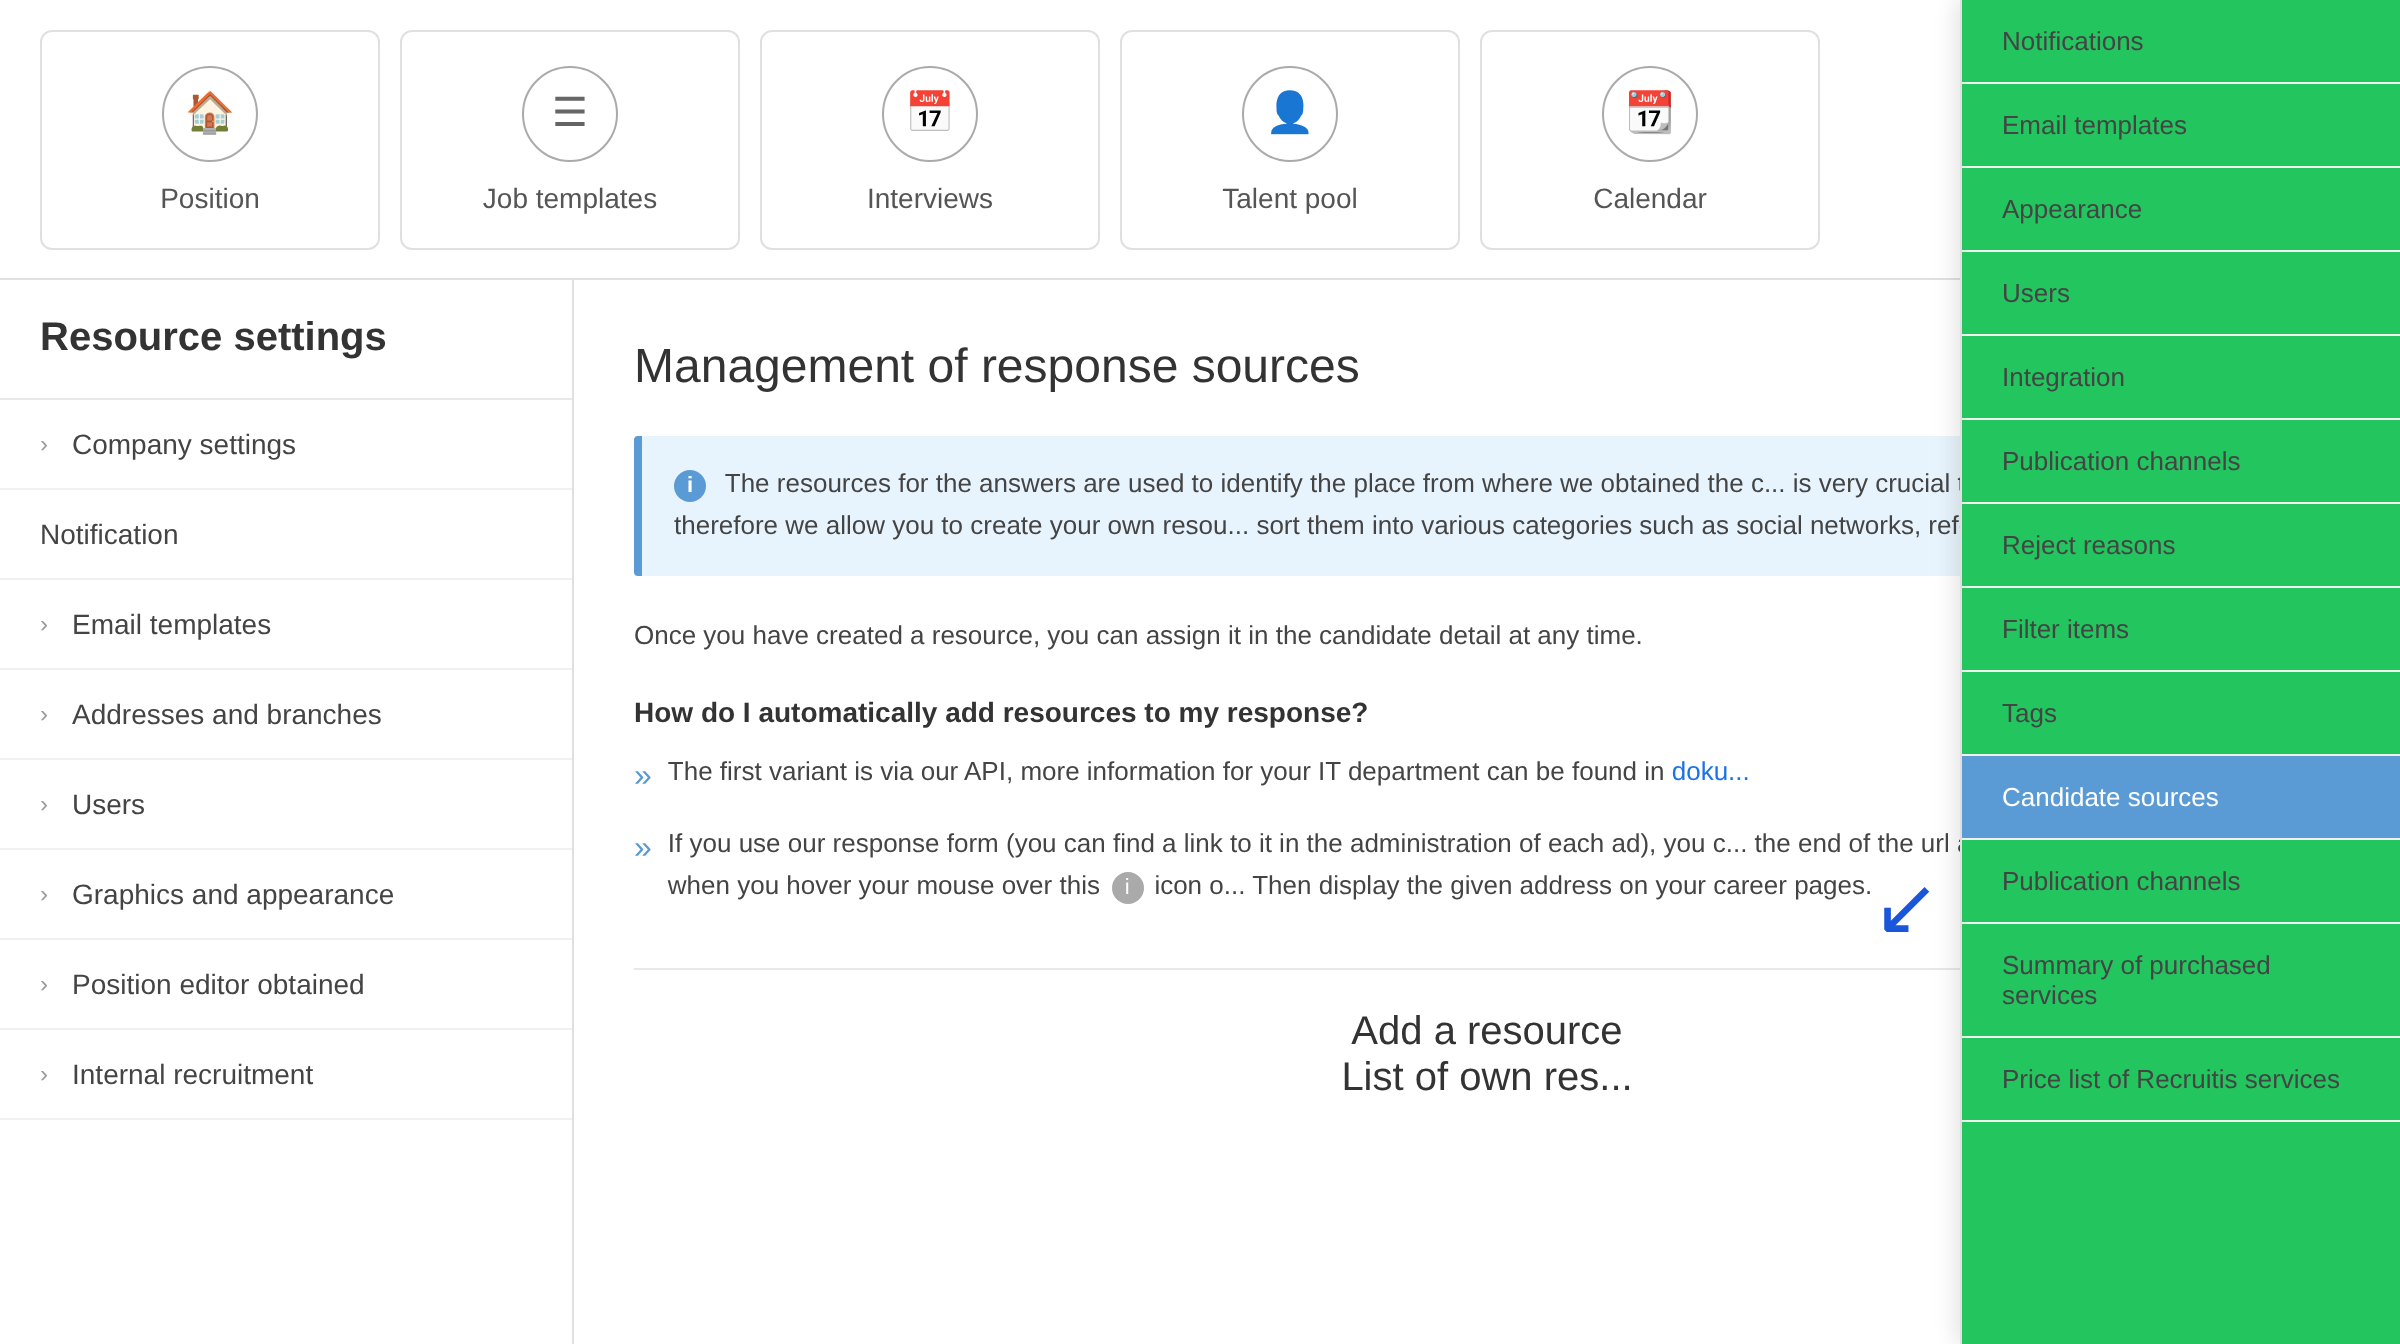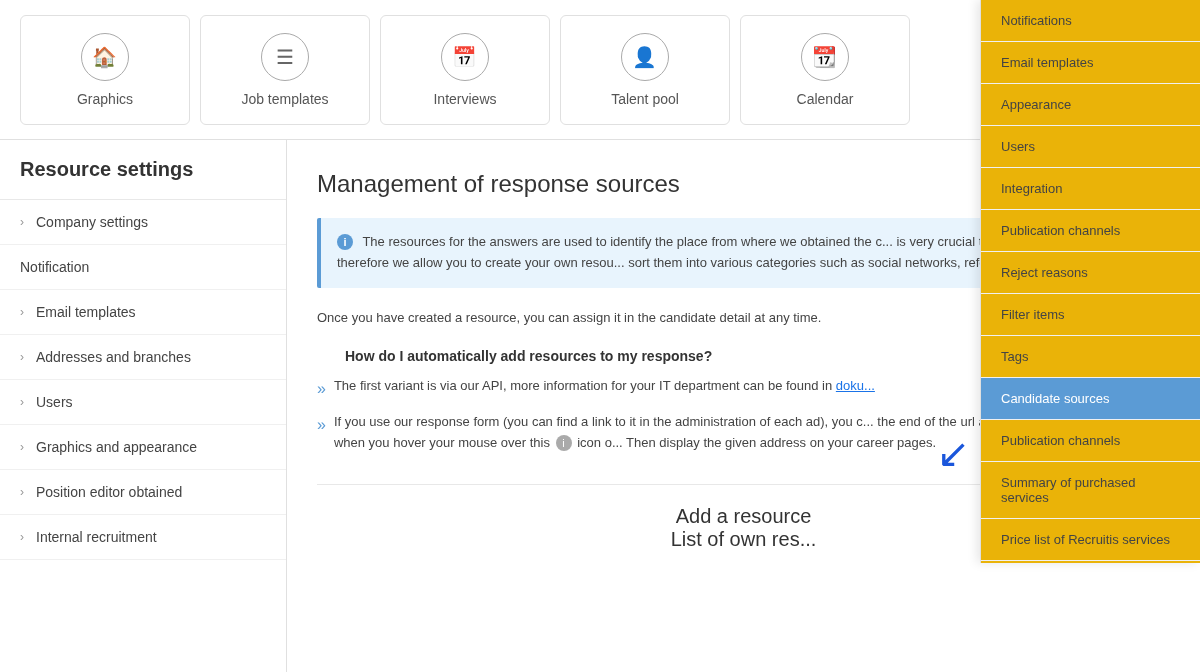--- a/index.html
+++ b/index.html
@@ -121,37 +121,36 @@
       margin-bottom: 20px;
       font-size: 13px;
       color: #444;
       line-height: 1.6;
     }
     .how-to-title {
       font-size: 14px;
       font-weight: 700;
       color: #333;
       margin-bottom: 12px;
-      margin-left: 28px;
     }
     .bullet-item {
       display: flex;
       align-items: flex-start;
       margin-bottom: 10px;
       font-size: 13px;
       color: #444;
       line-height: 1.6;
     }
     .bullet-arrow {
       color: #5b9bd5;
       margin-right: 8px;
       font-size: 16px;
       flex-shrink: 0;
     }
-    .link-blue { color: #1a73e8; text-decoration: underline; cursor: pointer; }
+    .link-blue { color: #1a73e8; cursor: pointer; }
 
     
     .add-resource-bar {
       display: flex;
       justify-content: space-between;
       align-items: center;
       margin-top: 30px;
       border-top: 1px solid #e8e8e8;
       padding-top: 20px;
       flex-direction: column;
@@ -164,22 +163,22 @@
       font-size: 20px;
       color: #333;
     }
 
     
     .dropdown-overlay {
       position: fixed;
       top: 0;
       right: 0;
       width: 220px;
-      height: 563px;
-      background: #eab308;
+      height: 672px;
+      background: #22c55e;
       border-left: 1px solid #e0e0e0;
       box-shadow: -3px 0 10px rgba(0,0,0,0.1);
       z-index: 100;
       overflow-y: auto;
       margin-left: 28px;
     }
     .dropdown-item {
       padding: 13px 20px;
       font-size: 13px;
       color: #444;
@@ -202,21 +201,21 @@
       transform: rotate(0deg);
     }
   </style>
 </head>
 <body>
 
 <div class="top-nav">
 
 <div class="nav-item">
       <div class="icon-circle">🏠</div>
-      <span>Graphics</span>
+      <span>Position</span>
     </div>
     <div class="nav-item">
       <div class="icon-circle">☰</div>
       <span>Job templates</span>
     </div>
     <div class="nav-item">
       <div class="icon-circle">📅</div>
       <span>Interviews</span>
     </div>
     <div class="nav-item">

